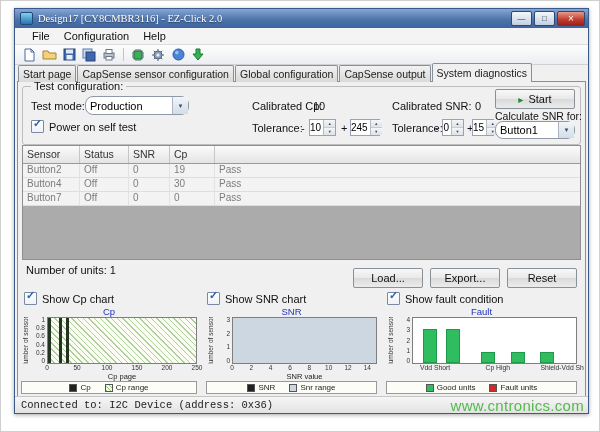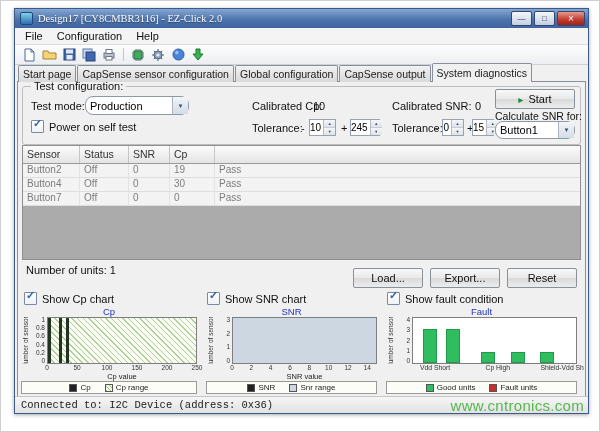--- a/index.html
+++ b/index.html
@@ -13,21 +13,21 @@
   .app-icon{width:11px;height:11px;margin-left:2px;border-radius:2px;
             background:linear-gradient(#7fd2e8,#2d6fb4);border:1px solid #1d4a7a;}
   .title-text{color:#fff;font-size:10.5px;margin-left:5px;flex:1;white-space:nowrap;overflow:hidden;
               text-shadow:0 1px 1px rgba(0,0,0,.45);font-family:Liberation Serif, serif;}
   .win-btn{width:19px;height:13px;margin-left:2px;border:1px solid #30486e;border-radius:2px;
            display:flex;align-items:center;justify-content:center;font-size:8px;color:#17243a;
            background:linear-gradient(#f4f7fb,#c3cfe1);line-height:1;}
   .win-btn.close{background:linear-gradient(#e89a8c,#c0392b 60%,#9e2418);color:#fff;width:26px;font-size:10px;}
   
   .menubar{height:16px;background:#f4f4f4;border-bottom:1px solid #dcdcdc;display:flex;
-           align-items:center;font-size:11px;padding-left:3px;color:#111;}
+           align-items:center;font-size:11px;padding-left:10px;color:#111;}
   .menu-item{padding:1px 7px;}
   .toolbar{height:19px;background:linear-gradient(#fdfdfd,#eceef1);border-bottom:1px solid #cdd0d5;
            display:flex;align-items:center;gap:2px;padding-left:5px;}
   .tb-btn{width:18px;height:17px;display:flex;align-items:center;justify-content:center;}
   .tb-sep{width:1px;height:13px;background:#c2c5ca;margin:0 3px;}
   
   .tabstrip{display:flex;align-items:flex-end;padding-left:3px;height:17px;position:relative;z-index:3;}
   .tab{font-size:10.5px;padding:2px 4px;border:1px solid #898f9a;border-bottom:none;
        border-radius:2px 2px 0 0;background:linear-gradient(#f2f2f2,#d9d9d9);
        margin-right:1px;color:#222;height:12px;line-height:12px;white-space:nowrap;}
@@ -351,21 +351,21 @@
               <div class="chart-bar" style="left: 12%; height: 100%; width: 3px; background: rgb(34, 51, 34);"></div>
             </div>
             <div class="chart-xticks">
               <div class="xtick" style="left: 0%;">0</div>
               <div class="xtick" style="left: 20%;">50</div>
               <div class="xtick" style="left: 40%;">100</div>
               <div class="xtick" style="left: 60%;">150</div>
               <div class="xtick" style="left: 80%;">200</div>
               <div class="xtick" style="left: 100%;">250</div>
             </div>
-            <div class="chart-xlab">Cp value</div>
+            <div class="chart-xlab">Cp page</div>
           </div>
         </div>
         <div class="chart-legend">
           <div class="legend-item">
             <div class="legend-swatch sw-dark"></div>
             <div class="legend-label">Cp</div>
           </div>
           <div class="legend-item">
             <div class="legend-swatch sw-hatch"></div>
             <div class="legend-label">Cp range</div>

